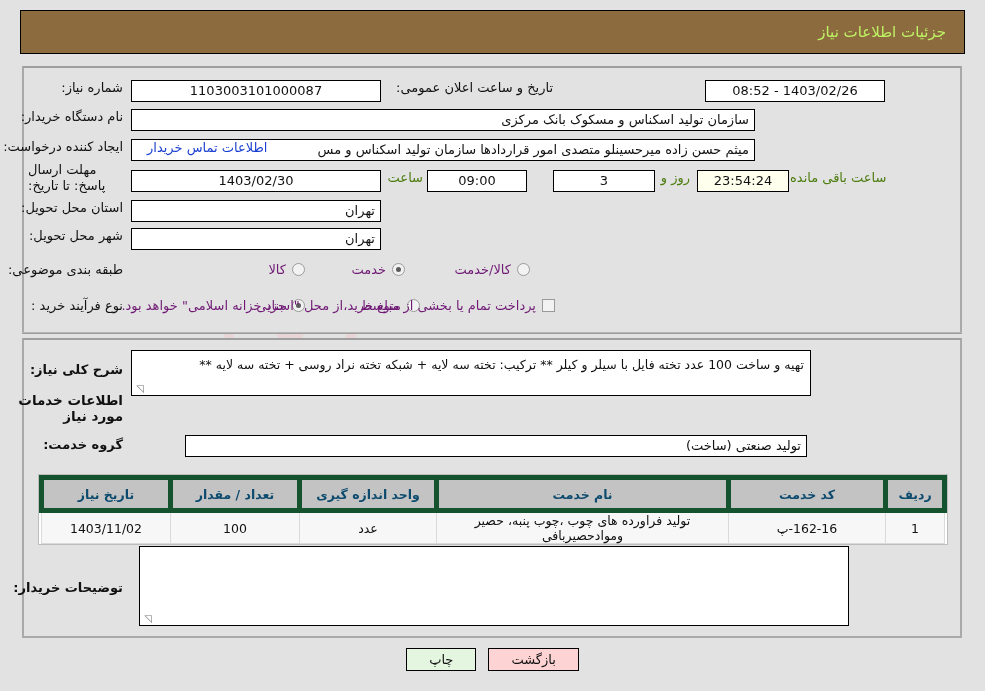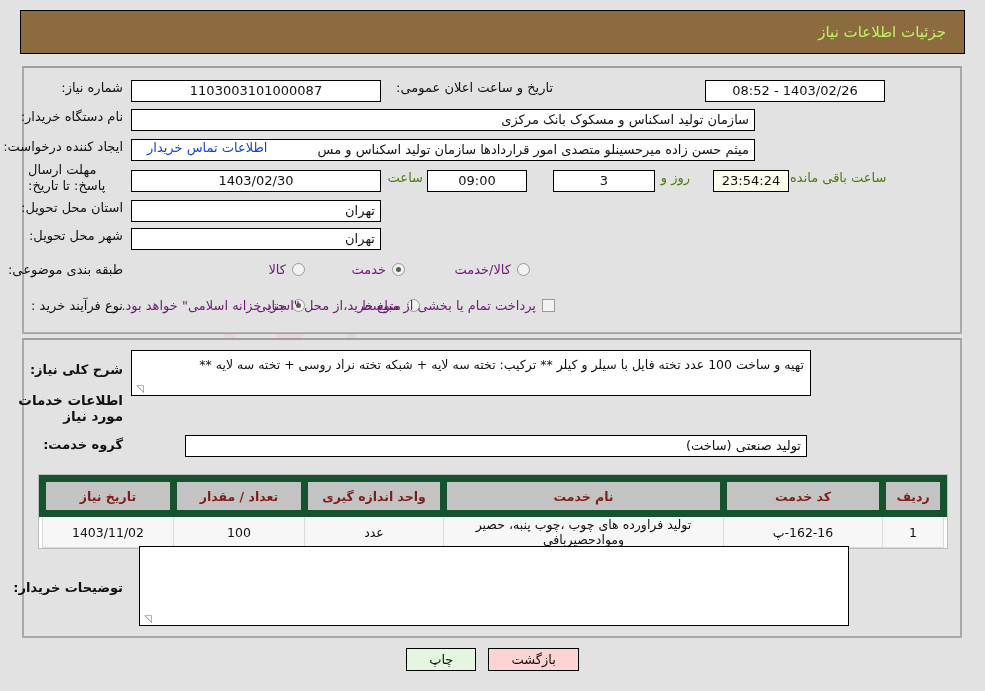--- a/index.html
+++ b/index.html
@@ -165,25 +165,25 @@
     background: #fff;
   }
   table.grid {
     width: 100%;
     border-collapse: collapse;
     font-size: 12.5px;
     color: #111;
   }
   table.grid th {
     background: #c3c3c3;
-    border: 7px solid #14532d;
+    border: 5px solid #14532d;
     font-weight: bold;
     height: 28px;
     padding: 0 6px;
-    color: #7f1d1d;
+    color: #0c4a6e;
   }
   table.grid td {
     background: #f7f7f7;
     border: 1px solid #dadada;
     height: 28px;
     padding: 0 6px;
     text-align: center;
   }
 
   
@@ -265,21 +265,21 @@
   </div>
   <div class="fld" style="position:absolute; right:604px; top:170px; width:250px; z-index:3;">1403/02/30</div>
   <div class="row" style="right:562px; top:170px;">
     <span class="plain">ساعت</span>
   </div>
   <div class="fld" style="position:absolute; right:458px; top:170px; width:100px; z-index:3;">09:00</div>
   <div class="fld" style="position:absolute; right:330px; top:170px; width:102px; z-index:3;">3</div>
   <div class="row" style="right:295px; top:170px;">
     <span class="plain">روز و</span>
   </div>
-  <div class="fld cream" style="position:absolute; right:196px; top:170px; width:76px; z-index:3;">23:54:24</div>
+  <div class="fld cream" style="position:absolute; right:196px; top:170px; width:92px; z-index:3;">23:54:24</div>
   <div class="row" style="left:790px; top:170px;">
     <span class="plain">ساعت باقی مانده</span>
   </div>
 
   <div class="row" style="right:862px; top:200px;">
     <span class="lbl">استان محل تحویل:</span>
   </div>
   <div class="fld rt" style="position:absolute; right:604px; top:200px; width:250px; z-index:3;">تهران</div>
 
   <div class="row" style="right:862px; top:228px;">

